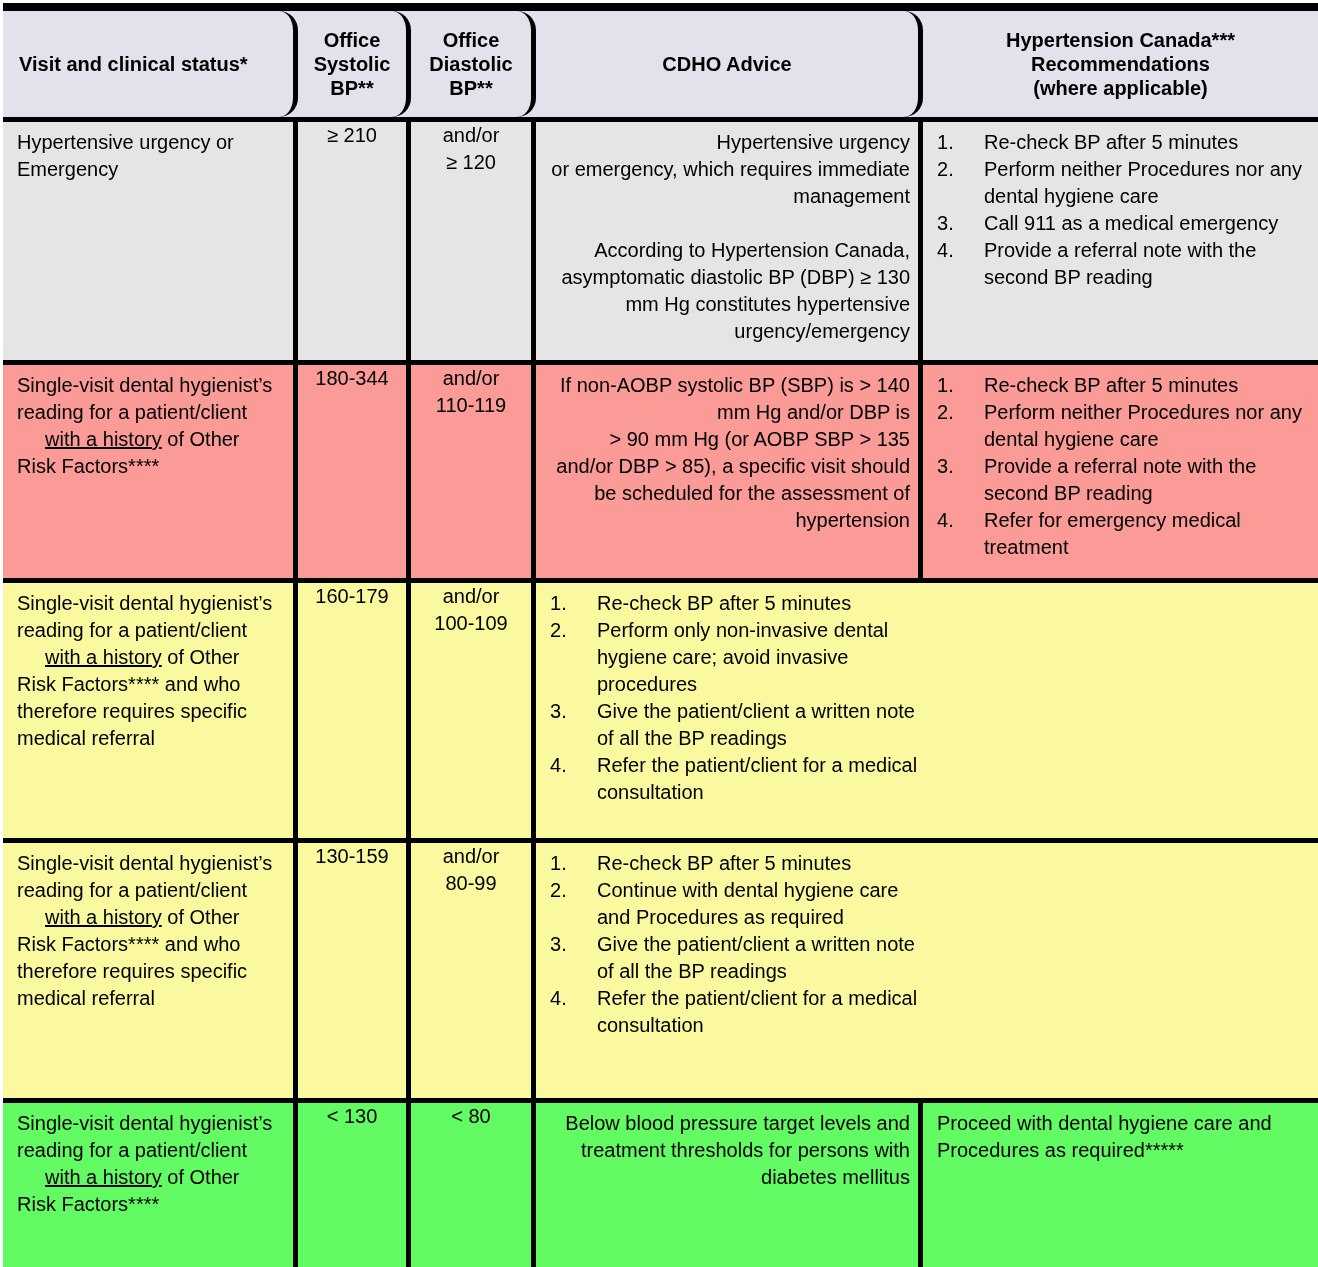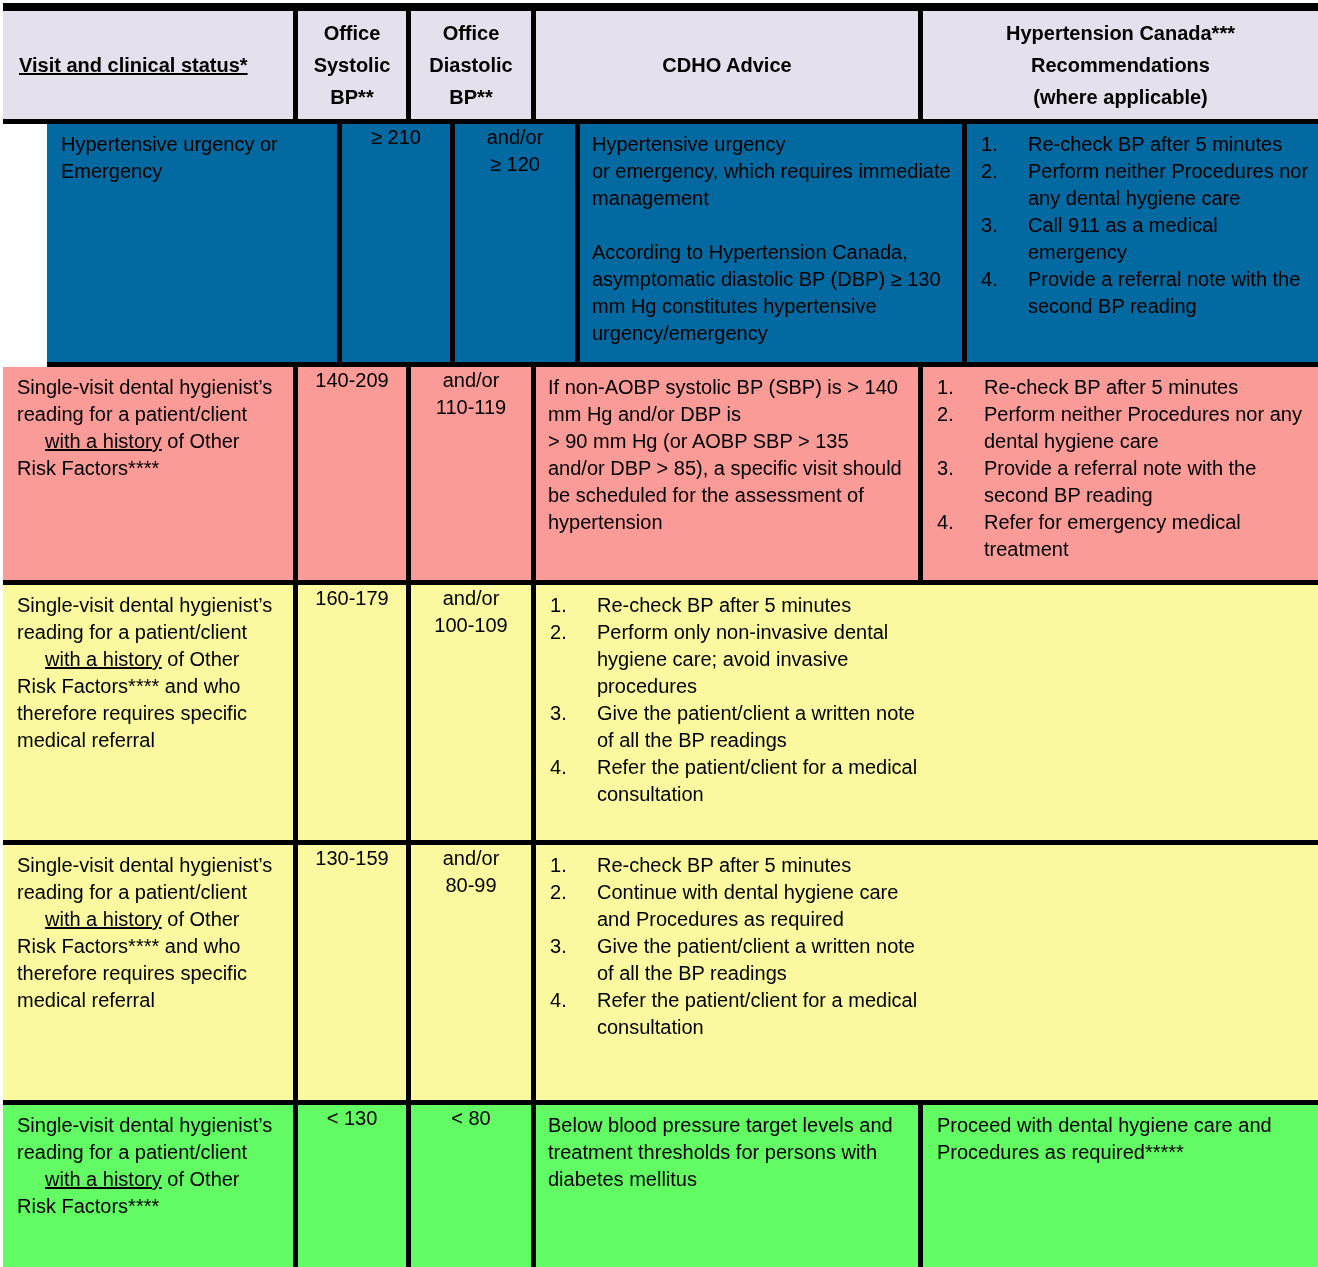--- a/index.html
+++ b/index.html
@@ -28,50 +28,51 @@
     border-right: 5px solid #000;
     overflow: hidden;
   }
   .cell:last-child { border-right: none; }
 
   
   .header-row { min-height: 106px; }
   .header-row .cell {
     font-weight: bold;
     font-size: 20px;
-    line-height: 32px;
+    line-height: 24px;
     display: flex;
     align-items: center;
     justify-content: center;
     text-align: center;
     white-space: pre-line;
     padding: 6px 16px;
+    border-radius: 19px;
   }
   .header-row .cell.first {
     justify-content: flex-start;
     text-align: left;
     padding-left: 16px;
-    text-decoration: underline;
   }
 
   
   .r1 { min-height: 238px; }
   .r2 { min-height: 213px; }
   .r3 { min-height: 255px; }
   .r4 { min-height: 255px; }
   .r5 { min-height: 166px; }
 
   .status-cell { padding: 7px 10px 7px 14px; }
   .num-cell {
     text-align: center;
     white-space: pre-line;
   }
   .rec-cell {
     padding: 7px 8px 7px 12px;
     white-space: pre-line;
+    text-align: right;
   }
   .advice-cell { padding: 0; }
   .advice-cell ol {
     list-style: none;
     counter-reset: n;
     margin: 0;
     padding: 7px 4px 7px 14px;
   }
   .advice-cell li {
     counter-increment: n;
@@ -94,21 +95,21 @@
 BP**</div>
     <div class="cell">Office
 Diastolic
 BP**</div>
     <div class="cell">CDHO Advice</div>
     <div class="cell">Hypertension Canada***
 Recommendations
 (where applicable)</div>
   </div>
 
-  <div class="t-row r1" style="background-color: #0369a1; margin-left: 44px;">
+  <div class="t-row r1" style="background-color: #e5e5e5;">
     <div class="cell status-cell"><span>Hypertensive urgency or Emergency</span><span class="u"></span><span></span></div>
     <div class="cell num-cell">≥ 210</div>
     <div class="cell num-cell">and/or
 ≥ 120</div>
     <div class="cell rec-cell">Hypertensive urgency
 or emergency, which requires immediate management
 
 According to Hypertension Canada, asymptomatic diastolic BP (DBP) ≥ 130 mm Hg constitutes hypertensive urgency/emergency</div>
     <div class="cell advice-cell">
       <ol>
@@ -124,21 +125,21 @@
           </li>
           <li>
             <span>Provide a referral note with the second BP reading</span>
           </li>
         </ol>
     </div>
   </div>
 
   <div class="t-row r2" style="background-color: rgb(250, 155, 151);">
     <div class="cell status-cell"><span>Single-visit dental hygienist’s reading for a patient/client </span><span class="u">with a history</span><span> of Other Risk Factors****</span></div>
-    <div class="cell num-cell">140-209</div>
+    <div class="cell num-cell">180-344</div>
     <div class="cell num-cell">and/or
 110-119</div>
     <div class="cell rec-cell">If non-AOBP systolic BP (SBP) is &gt; 140 mm Hg and/or DBP is
 &gt; 90 mm Hg (or AOBP SBP &gt; 135 and/or DBP &gt; 85), a specific visit should be scheduled for the assessment of hypertension</div>
     <div class="cell advice-cell">
       <ol>
 
       <li>
             <span>Re-check BP after 5 minutes</span>
           </li>

